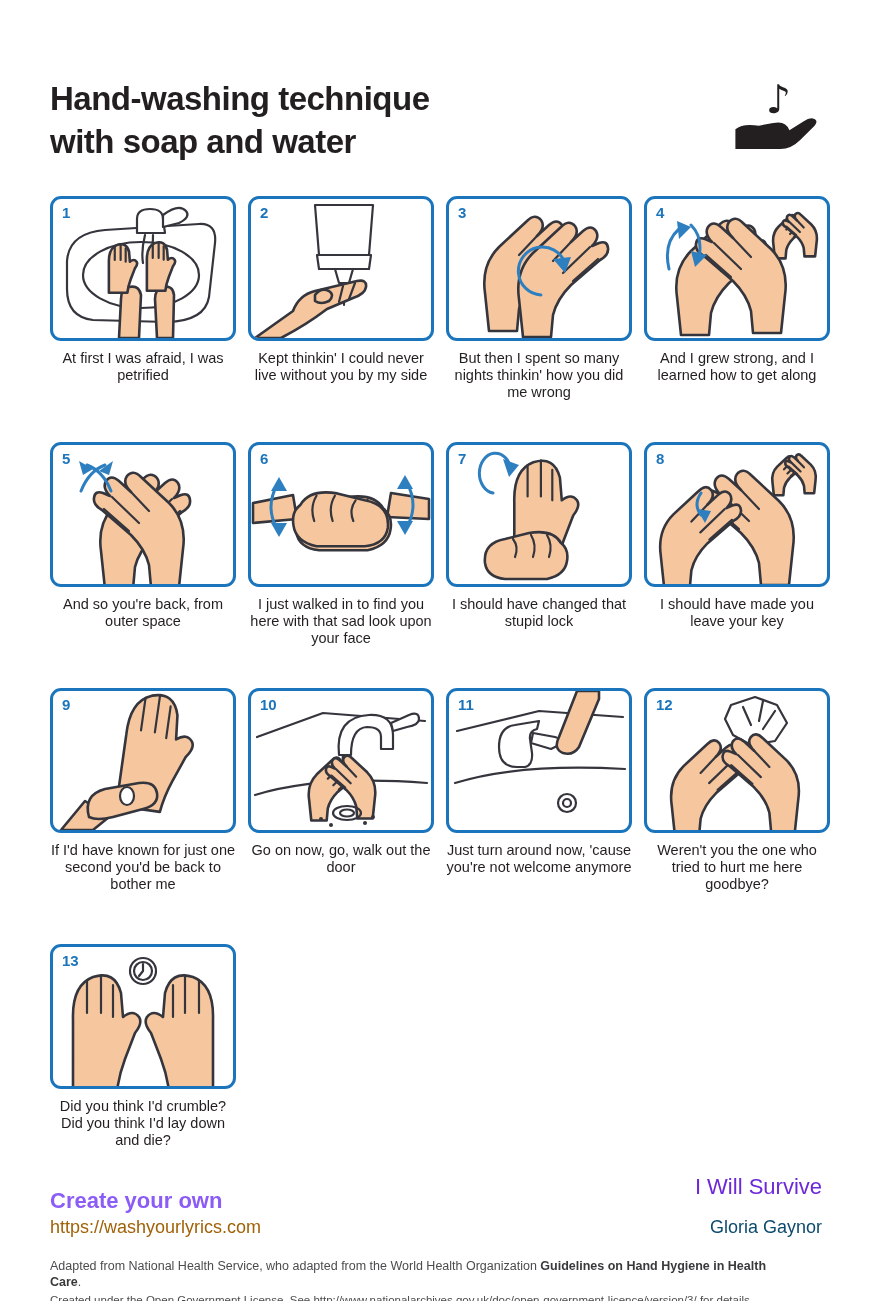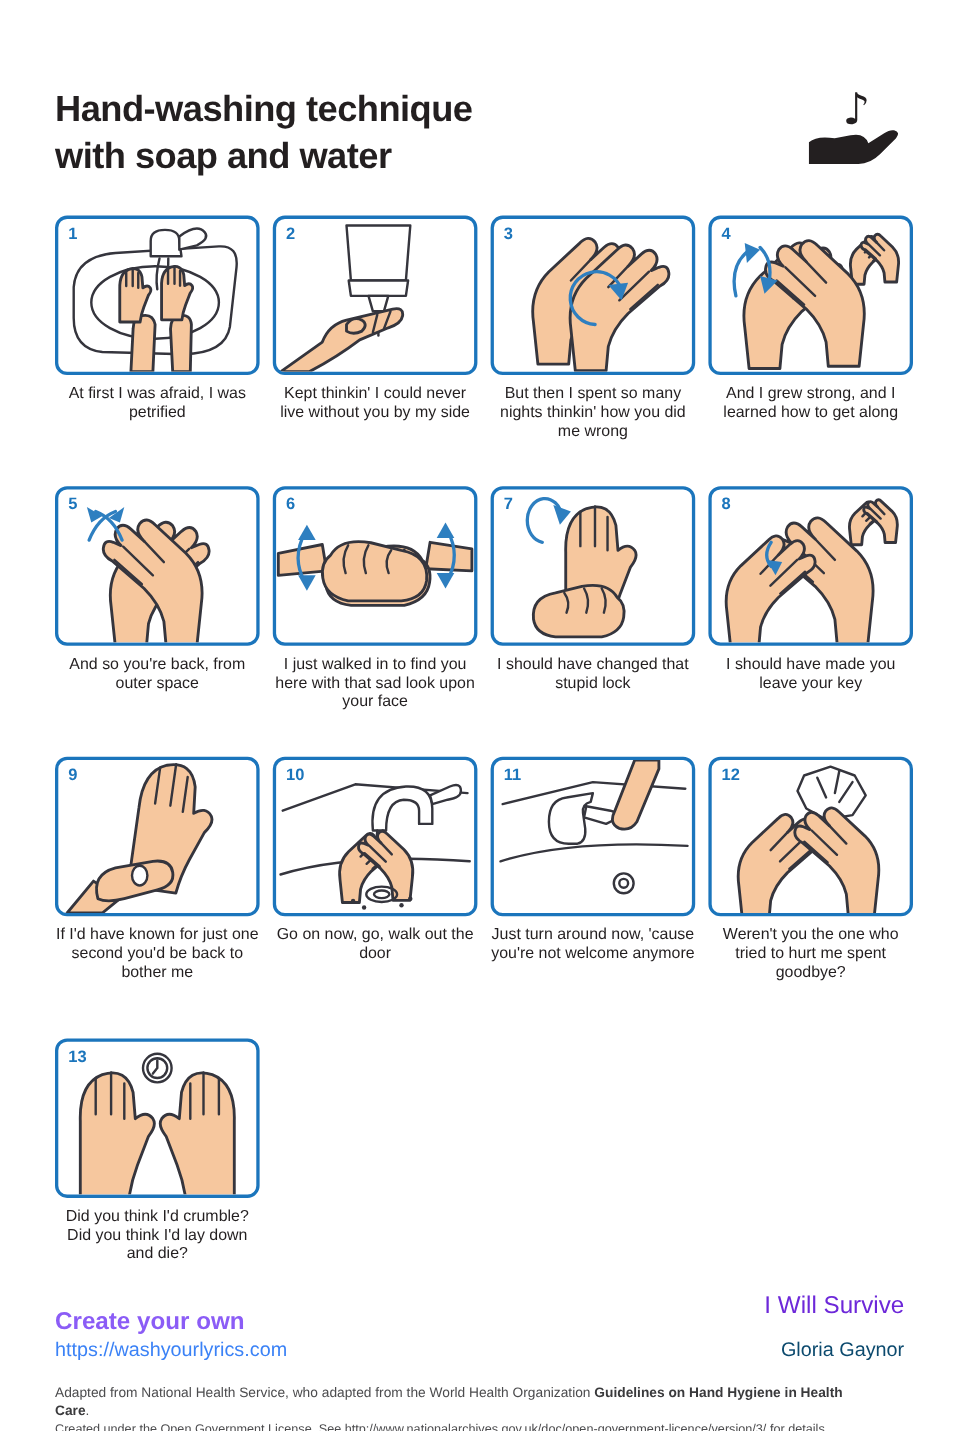--- a/index.html
+++ b/index.html
@@ -19,21 +19,21 @@
   .panel svg.art { position:absolute; left:0; top:0; width:180px; height:139px; }
   .num { position:absolute; top:5px; left:9px; font-size:15px; font-weight:700;
     color:#1b75bc; z-index:2; }
   .cap { margin-top:9px; min-height:58px; font-size:14.5px; line-height:1.18;
     text-align:center; color:#231f20; }
 
   .center13 { display:flex; justify-content:flex-start; margin-top:44px; }
 
   .footer { display:flex; justify-content:space-between; align-items:flex-end; margin-top:18px; }
   .f-left .big { font-size:22px; font-weight:700; color:#8b5cf6; }
-  .f-left .url { font-size:18px; color:#3b82f6; margin-top:3px; }
+  .f-left .url { font-size:18px; color:#a16207; margin-top:3px; }
   .f-right { text-align:right; }
   .f-right .song { font-size:22px; color:#6d28d9; }
   .f-right .artist { font-size:18px; color:#0c4a6e; margin-top:17px; }
 
   .attr { margin-top:20px; max-width:750px; font-size:12.5px; line-height:1.32; color:#4c4c4e; }
   .attr b { color:#3a3a3c; }
   .attr .l2 { font-size:11.5px; margin-top:2px; }
 
   
   .skin { fill:#f6c79e; stroke:#35353d; stroke-width:2.6; stroke-linejoin:round; vector-effect:non-scaling-stroke; }
@@ -302,21 +302,21 @@
           <g transform="translate(6,36) scale(0.85)">
               <use href="#diag"></use>
             </g>
           <path class="lnw" d="M84,14 L108,6 L130,14 L140,32 L128,50 L104,54 L86,44 L78,28 Z"></path>
           <path class="ln" d="M96,16 L104,34 M116,10 L112,30 M128,20 L116,38"></path>
           <g transform="translate(170,30) scale(-0.85,0.85)">
               <use href="#diag"></use>
             </g>
         </svg>
       </div>
-      <p class="cap">Weren't you the one who tried to hurt me spent goodbye?</p>
+      <p class="cap">Weren't you the one who tried to hurt me here goodbye?</p>
     </div>
 
   </div>
 
   <div class="center13">
     <div class="cell">
       <div class="panel">
         <span class="num">13</span>
         <svg class="art" viewBox="0 0 180 139">
           <circle class="lnw" cx="90" cy="24" r="13"></circle>

